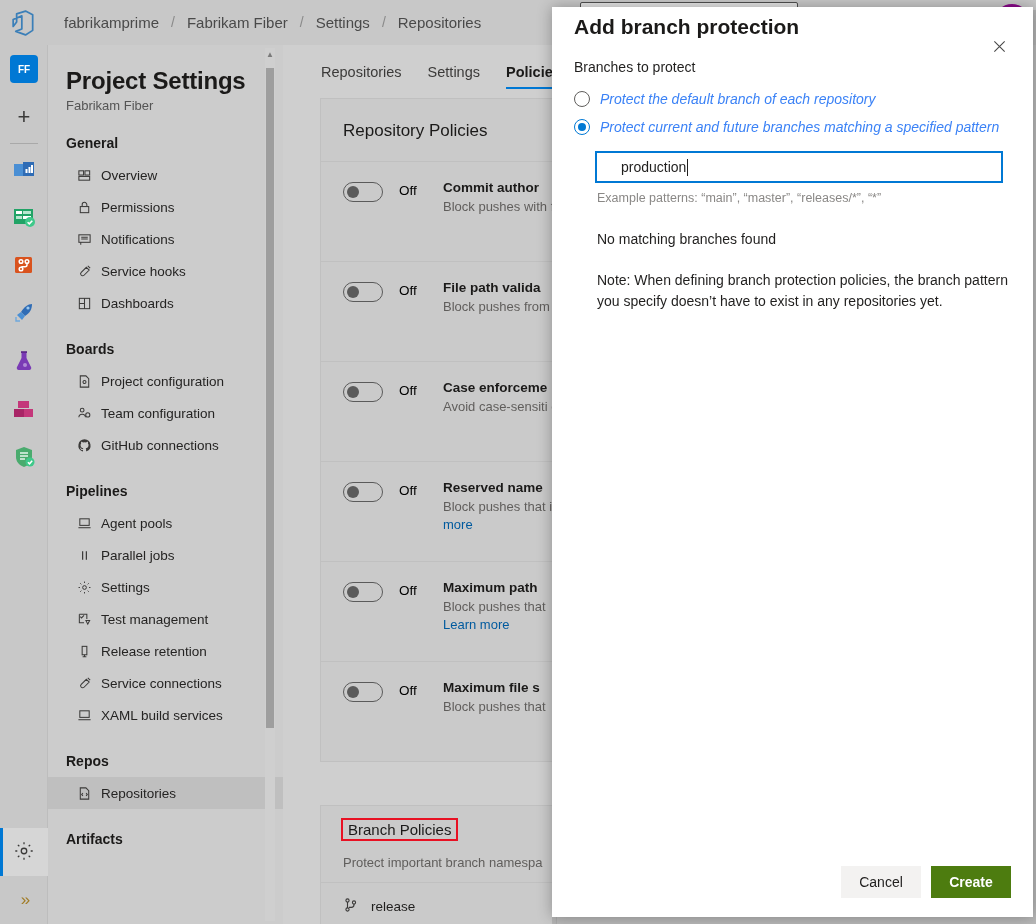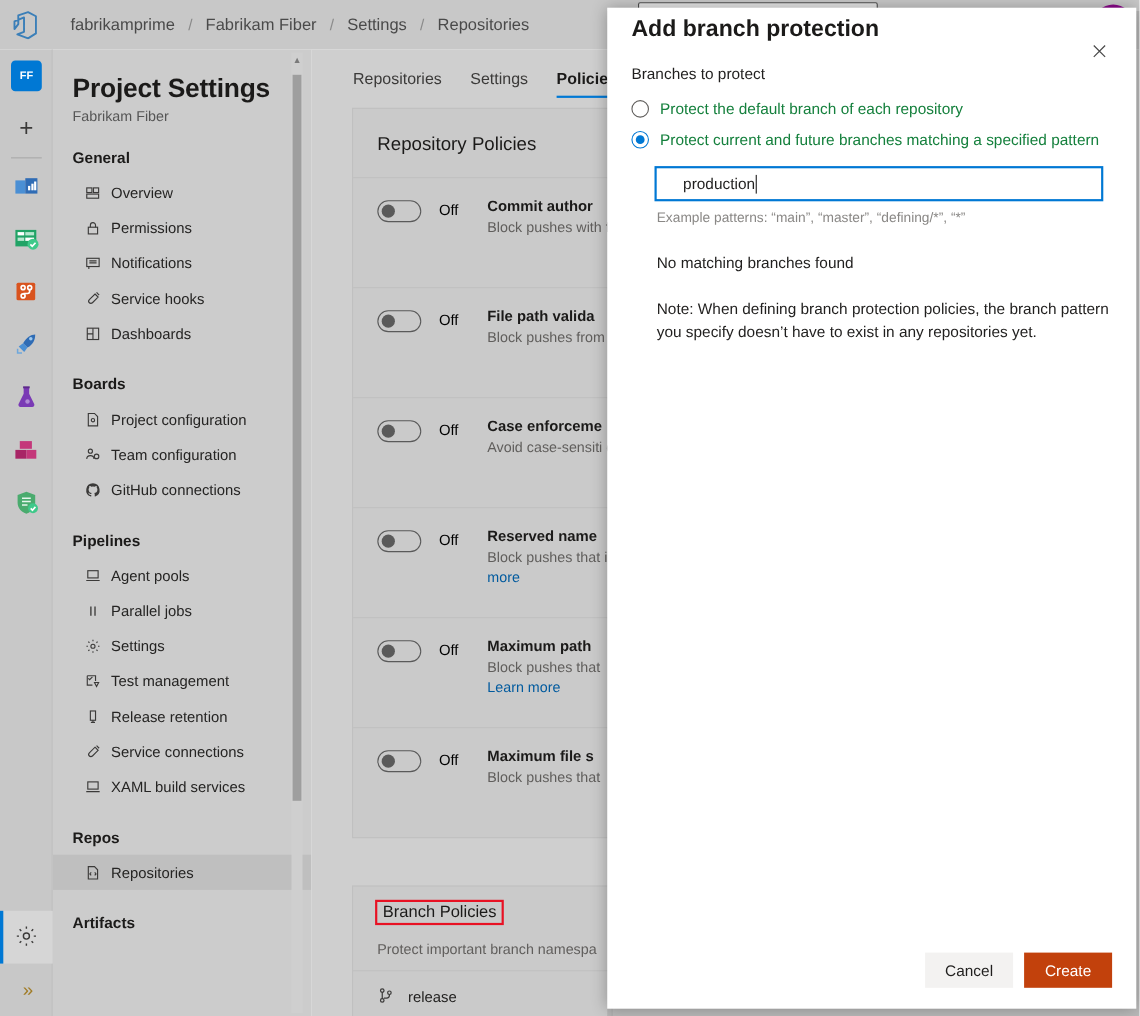--- a/index.html
+++ b/index.html
@@ -170,21 +170,21 @@
   .radio-row { display: flex; align-items: center; gap: 10px; height: 28px; }
   .radio {
     width: 16px; height: 16px; border-radius: 50%; border: 1px solid #605e5c;
     background: #fff; flex: 0 0 16px; position: relative;
   }
   .radio.checked { border: 1px solid #0078d4; }
   .radio.checked::after {
     content: ""; position: absolute; left: 3px; top: 3px; width: 8px; height: 8px;
     border-radius: 50%; background: #0078d4;
   }
-  .radio-label { font-size: 14px; color: #15803d; }
+  .radio-label { font-size: 14px; color: #3b82f6; font-style: italic; }
   .pattern-input {
     margin: 10px 0 0 21px; width: 408px; height: 32px;
     border: 2px solid #0078d4; background: #fff;
     display: flex; align-items: center; padding: 0 24px;
     font-size: 14px; color: #201f1e;
   }
   .caret { display: inline-block; width: 1px; height: 17px; background: #201f1e; margin-left: 1px; }
   .hint { margin: 8px 0 0 23px; font-size: 12.5px; color: #8a8886; }
   .nomatch { margin: 26px 0 0 23px; font-size: 14px; color: #201f1e; }
   .note { margin: 23px 0 0 23px; width: 418px; font-size: 14px; color: #201f1e; line-height: 1.5; }
@@ -192,21 +192,21 @@
   .dialog-footer {
     position: absolute; left: 0; right: 0; bottom: 0; height: 70px;
     display: flex; align-items: center; justify-content: flex-end; gap: 10px;
     padding-right: 22px;
   }
   .btn {
     min-width: 80px; height: 32px; padding: 0 16px; border: none;
     font-size: 14px; font-family: "Liberation Sans", sans-serif; cursor: pointer;
   }
   .btn-secondary { background: #f3f2f1; color: #201f1e; }
-  .btn-primary { background: #c2410c; color: #ffffff; font-weight: 400; }
+  .btn-primary { background: #4d7c0f; color: #ffffff; font-weight: 700; }
 </style>
 </head>
 <body>
 
 <div id="root">
 
   <div class="topbar">
     <div class="logo-tile">
       <svg width="26" height="26" viewBox="0 0 24 24" aria-hidden="true">
         <path d="M2 15.2L5.2 11V3.6L13.4 1l6.6 3.4v14.4L13.4 23l-9-3.3 5.6-2.2V5.4L2 8.8z" fill="none" stroke="#3b7fb8" stroke-width="1.6" stroke-linejoin="round"></path>
@@ -611,21 +611,21 @@
       <div class="radio-row">
         <span class="radio checked"></span>
         <span class="radio-label">Protect current and future branches matching a specified pattern</span>
       </div>
 
       <div class="pattern-input" placeholder="">
         <span>production</span>
           <span class="caret"></span>
       </div>
 
-      <div class="hint">Example patterns: “main”, “master”, “defining/*”, “*”</div>
+      <div class="hint">Example patterns: “main”, “master”, “releases/*”, “*”</div>
       <div class="nomatch">No matching branches found</div>
       <div class="note">Note: When defining branch protection policies, the branch pattern you specify doesn’t have to exist in any repositories yet.</div>
     </div>
 
     <div class="dialog-footer">
       <button class="btn btn-secondary">Cancel</button>
       <button class="btn btn-primary">Create</button>
     </div>
   </div>
 

